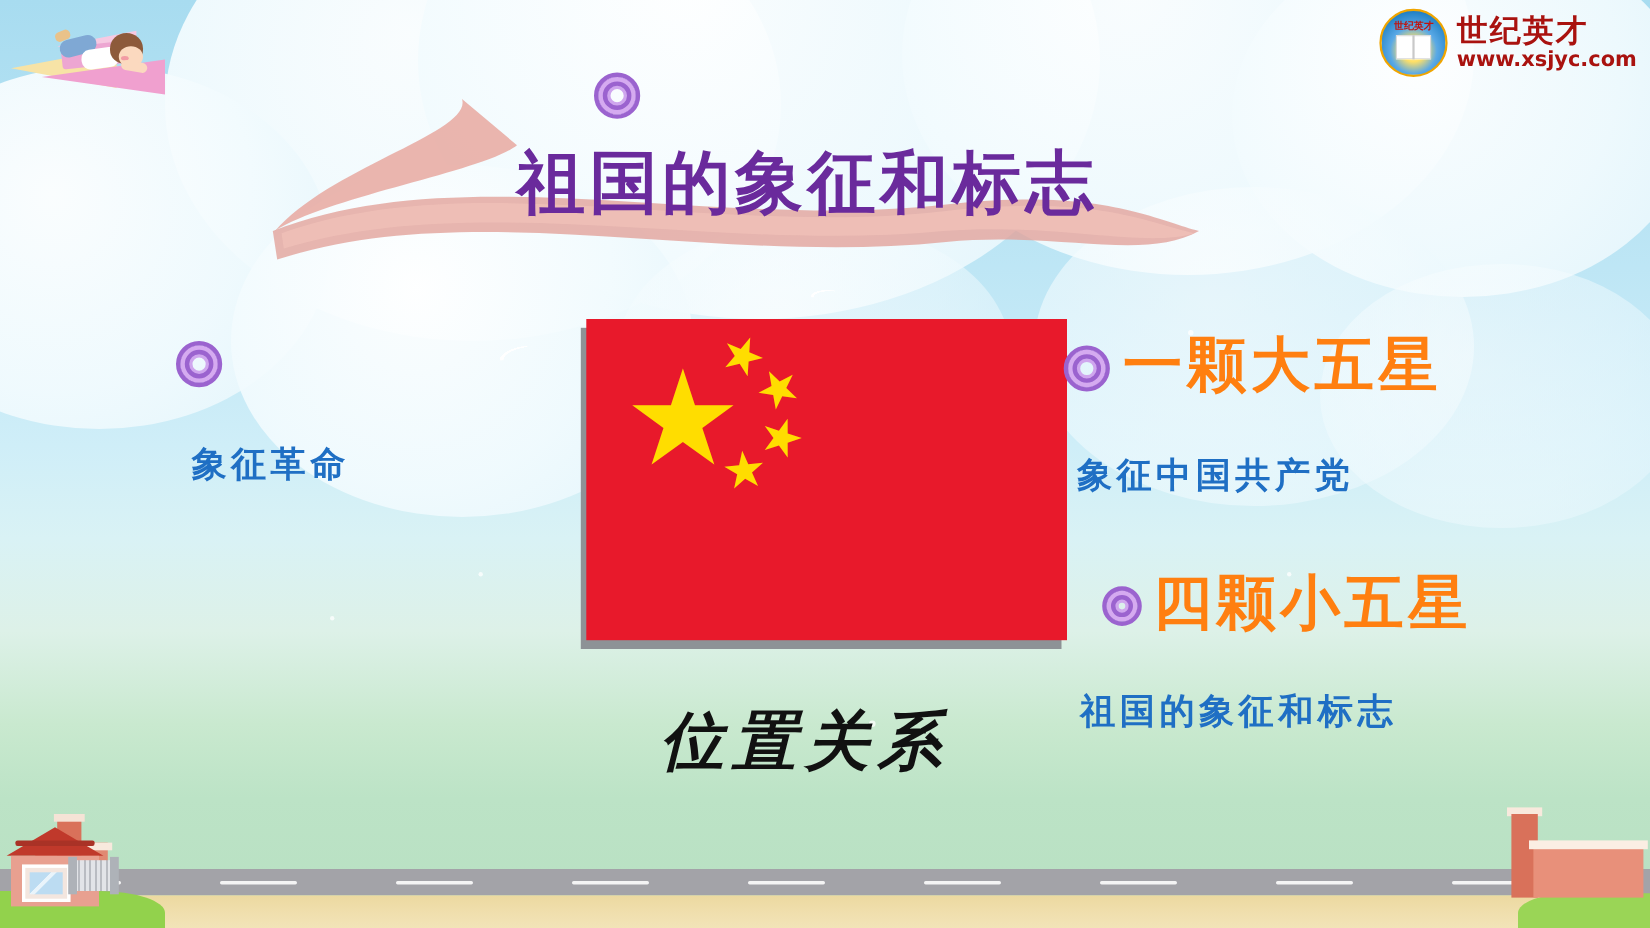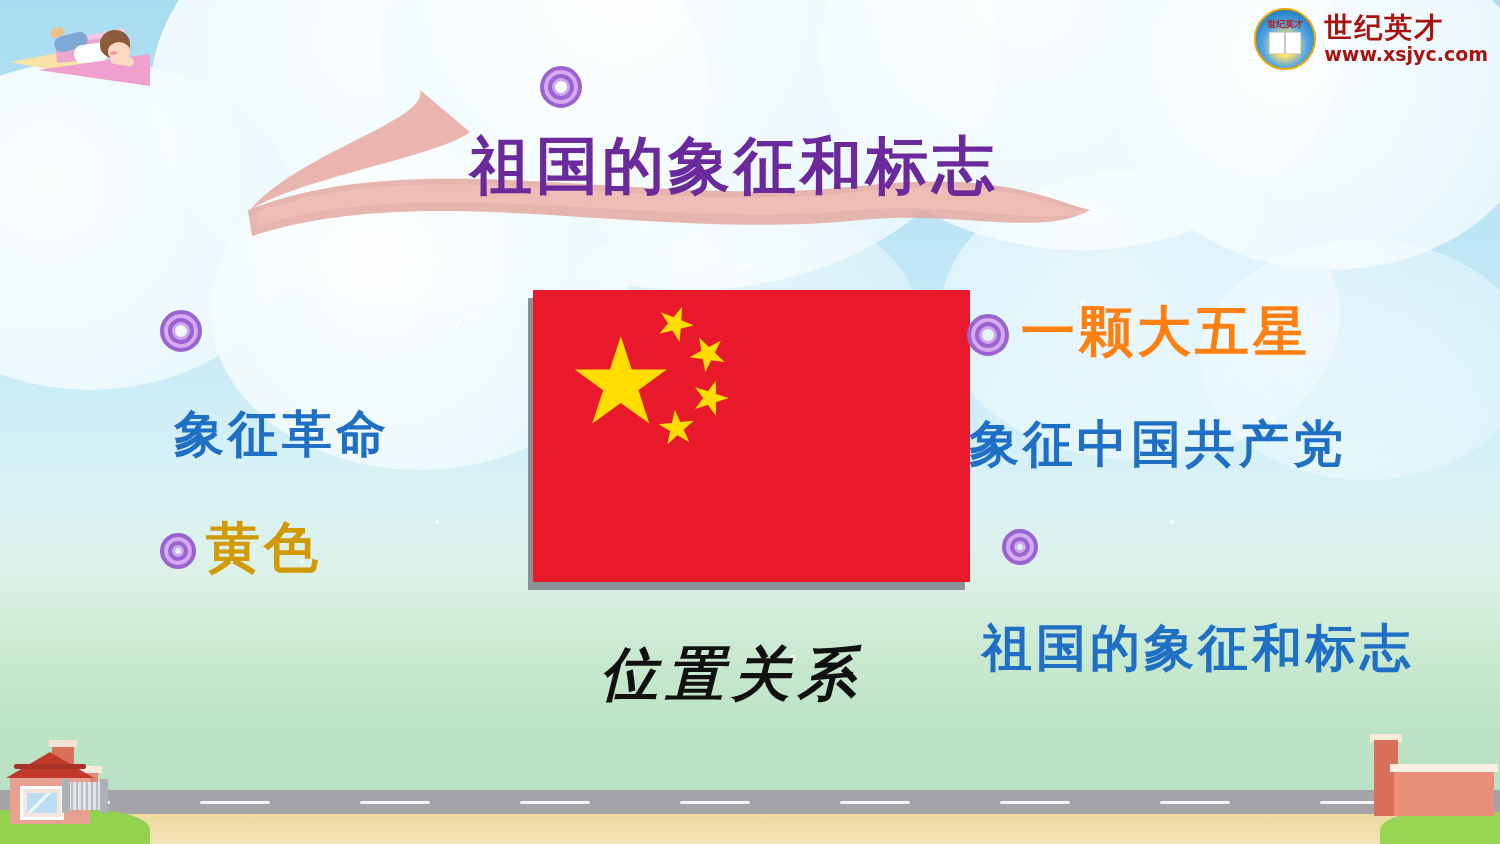--- a/index.html
+++ b/index.html
@@ -139,33 +139,33 @@
     position:absolute;left:470px;top:124px;
     font-size:62px;color:#6a2a9c;font-weight:bold;letter-spacing:4px;
   }
   .t-sub-blue{
     position:absolute;left:168px;top:158px;
     font-size:56px;color:#1f6fc4;font-weight:bold;letter-spacing:4px;
   }
 
   .blk{position:absolute;}
   .blk .head{font-size:54px;font-weight:bold;letter-spacing:4px;white-space:nowrap;}
-  .blk .desc{font-size:50px;font-weight:bold;letter-spacing:4px;color:#1f6fc4;white-space:nowrap;}
+  .blk .desc{font-size:32px;font-weight:bold;letter-spacing:4px;color:#1f6fc4;white-space:nowrap;}
 
   #blk-red{left:160px;top:296px;}
   #blk-red .head{color:#cc0000;}
   #blk-red .desc{margin-top:42px;margin-left:14px;}
 
   #blk-yellow{left:160px;top:512px;}
   #blk-yellow .head{color:#d19a00;}
   #blk-yellow .desc{margin-top:40px;margin-left:-118px;font-size:52px;}
 
   #blk-big{left:967px;top:296px;}
   #blk-big .head{color:#ff7f10;}
-  #blk-big .desc{margin-top:42px;margin-left:2px;}
+  #blk-big .desc{margin-top:42px;margin-left:12px;}
 
   #blk-small{left:1002px;top:512px;}
   #blk-small .head{color:#ff7f10;}
   #blk-small .desc{margin-top:40px;margin-left:-20px;}
 
   #flag-caption{
     position:absolute;left:600px;top:636px;
     font-size:58px;font-weight:bold;color:#111111;letter-spacing:8px;
     font-family:"DejaVu Serif","Liberation Serif",serif;font-style:italic;
     white-space:nowrap;
@@ -312,32 +312,29 @@
   <div id="flag-caption" class="cn">位置关系</div>
 
   <div class="blk" id="blk-red">
     <div class="head cn">
       <span class="ring"></span>
     </div>
     <div class="desc cn">象征革命</div>
   </div>
 
   <div class="blk" id="blk-yellow">
-    <div class="head cn">
-      <span class="ring small"></span><span>黄色</span>
-    </div>
   </div>
 
   <div class="blk" id="blk-big">
     <div class="head cn">
       <span class="ring"></span><span>一颗大五星</span>
     </div>
     <div class="desc cn">象征中国共产党</div>
   </div>
 
   <div class="blk" id="blk-small">
     <div class="head cn">
-      <span class="ring small"></span>
+      <span class="ring small"></span><span>四颗小五星</span>
     </div>
     <div class="desc cn">祖国的象征和标志</div>
   </div>
 
 </div>
 
 </body></html>

